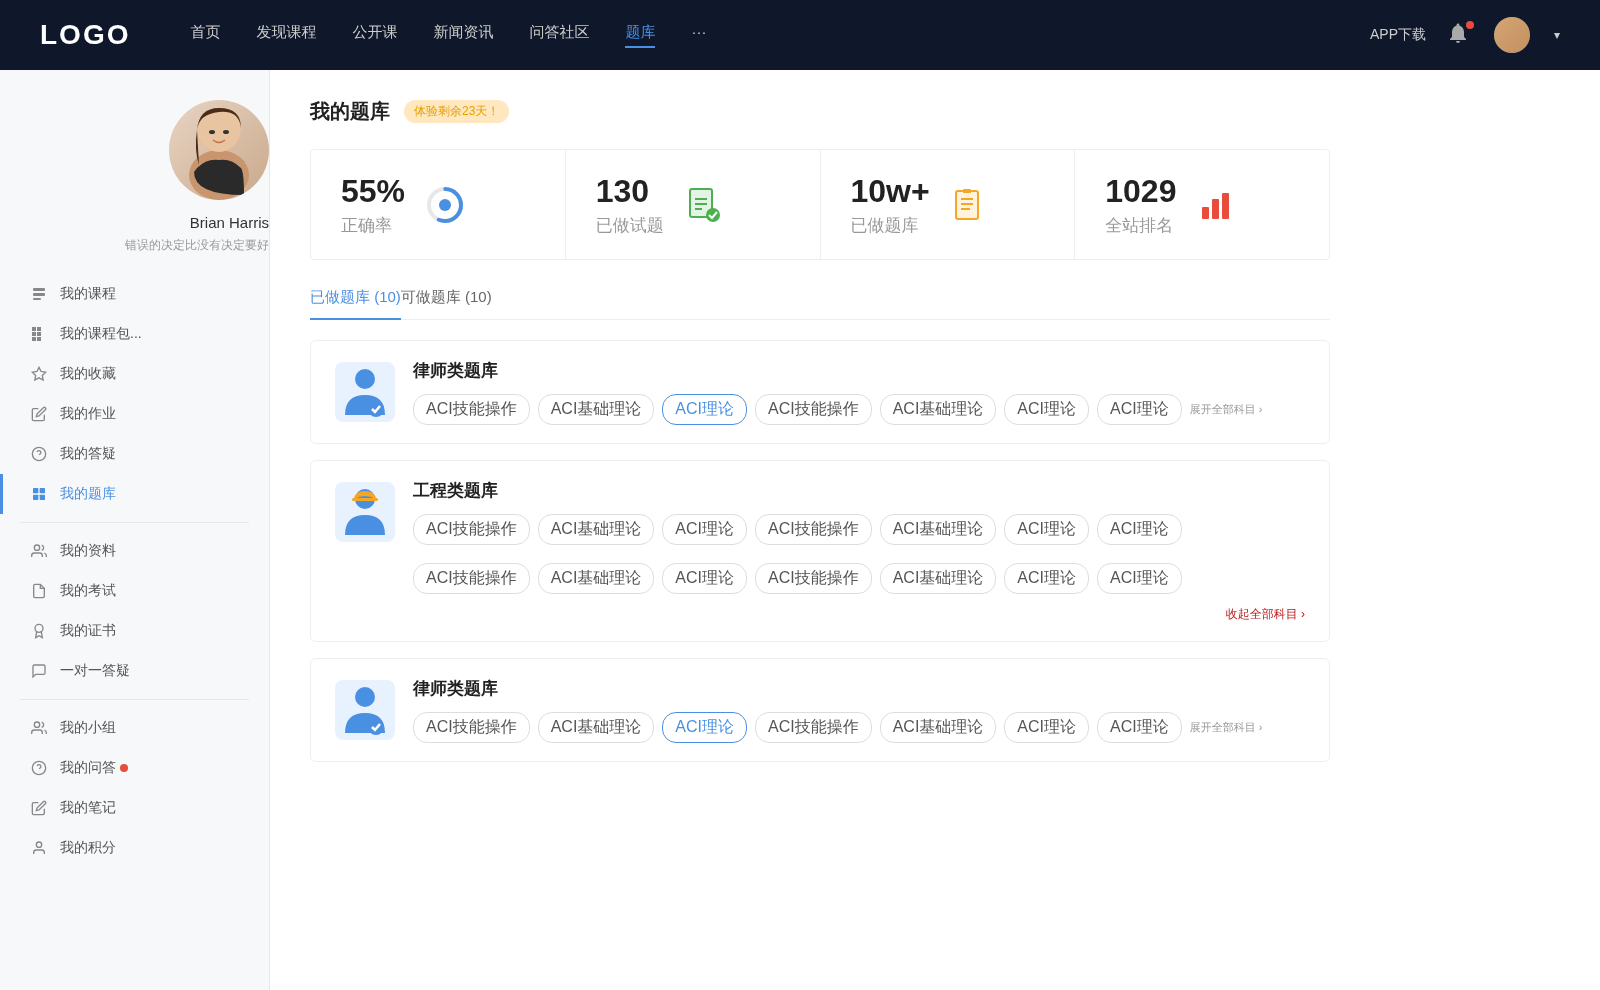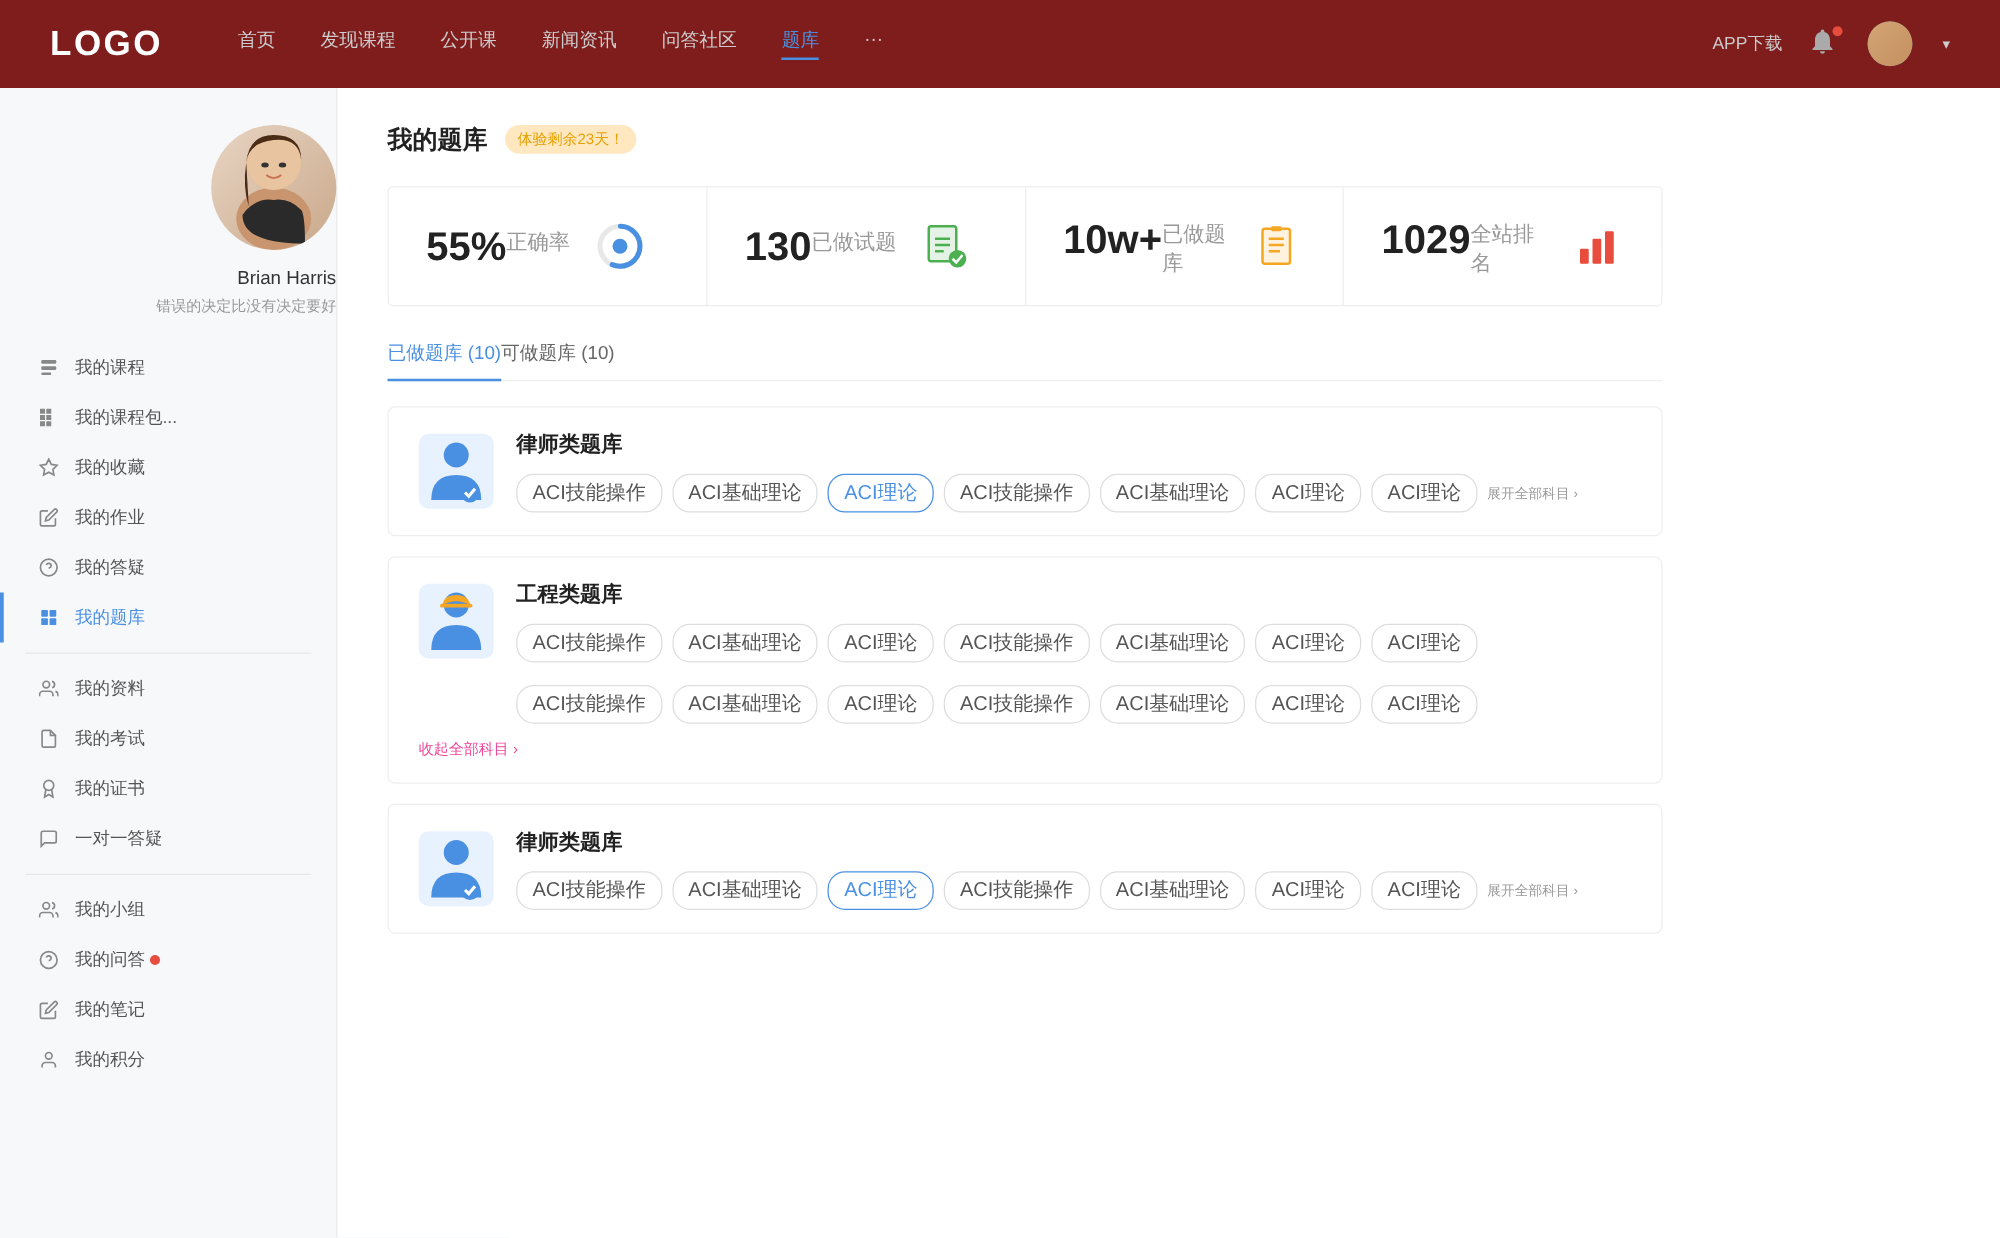--- a/index.html
+++ b/index.html
@@ -1,20 +1,20 @@
 <!DOCTYPE html>
 <html><head>
   <meta charset="utf-8">
   <style>
     * { box-sizing: border-box; margin: 0; padding: 0; }
     body { font-family: 'PingFang SC', 'Microsoft YaHei', sans-serif; background: #f0f2f5; min-height: 990px; }
 
     
     .navbar {
-      background: #7f1d1d;
+      background: #0f172a;
       height: 70px;
       display: flex;
       align-items: center;
       padding: 0 40px;
       position: fixed;
       top: 0; left: 0; right: 0;
       z-index: 100;
     }
     .navbar-logo {
       color: white;
@@ -215,21 +215,21 @@
     }
     .stat-card {
       flex: 1;
       padding: 22px 30px;
       display: flex;
       align-items: center;
       gap: 18px;
       border-right: 1px solid #eee;
     }
     .stat-card:last-child { border-right: none; }
-    .stat-info { display: flex; flex-direction: row; }
+    .stat-info { display: flex; flex-direction: column; }
     .stat-value {
       font-size: 32px;
       font-weight: 700;
       color: #222;
       line-height: 1.2;
     }
     .stat-label {
       font-size: 17px;
       color: #999;
       margin-top: 4px;
@@ -326,23 +326,23 @@
       padding: 0 24px 14px;
     }
     .tags-row-2 {
       display: flex;
       gap: 8px;
       flex-wrap: wrap;
       margin-bottom: 8px;
       margin-left: 78px;
     }
     .collapse-link {
-      text-align: left;
+      text-align: right;
       font-size: 12px;
-      color: #ec4899;
+      color: #b91c1c;
       cursor: pointer;
       padding: 4px 0;
     }
   </style>
 </head>
 <body>
 
 <nav class="navbar">
   <div class="navbar-logo">LOGO</div>
   <div class="nav-links">

